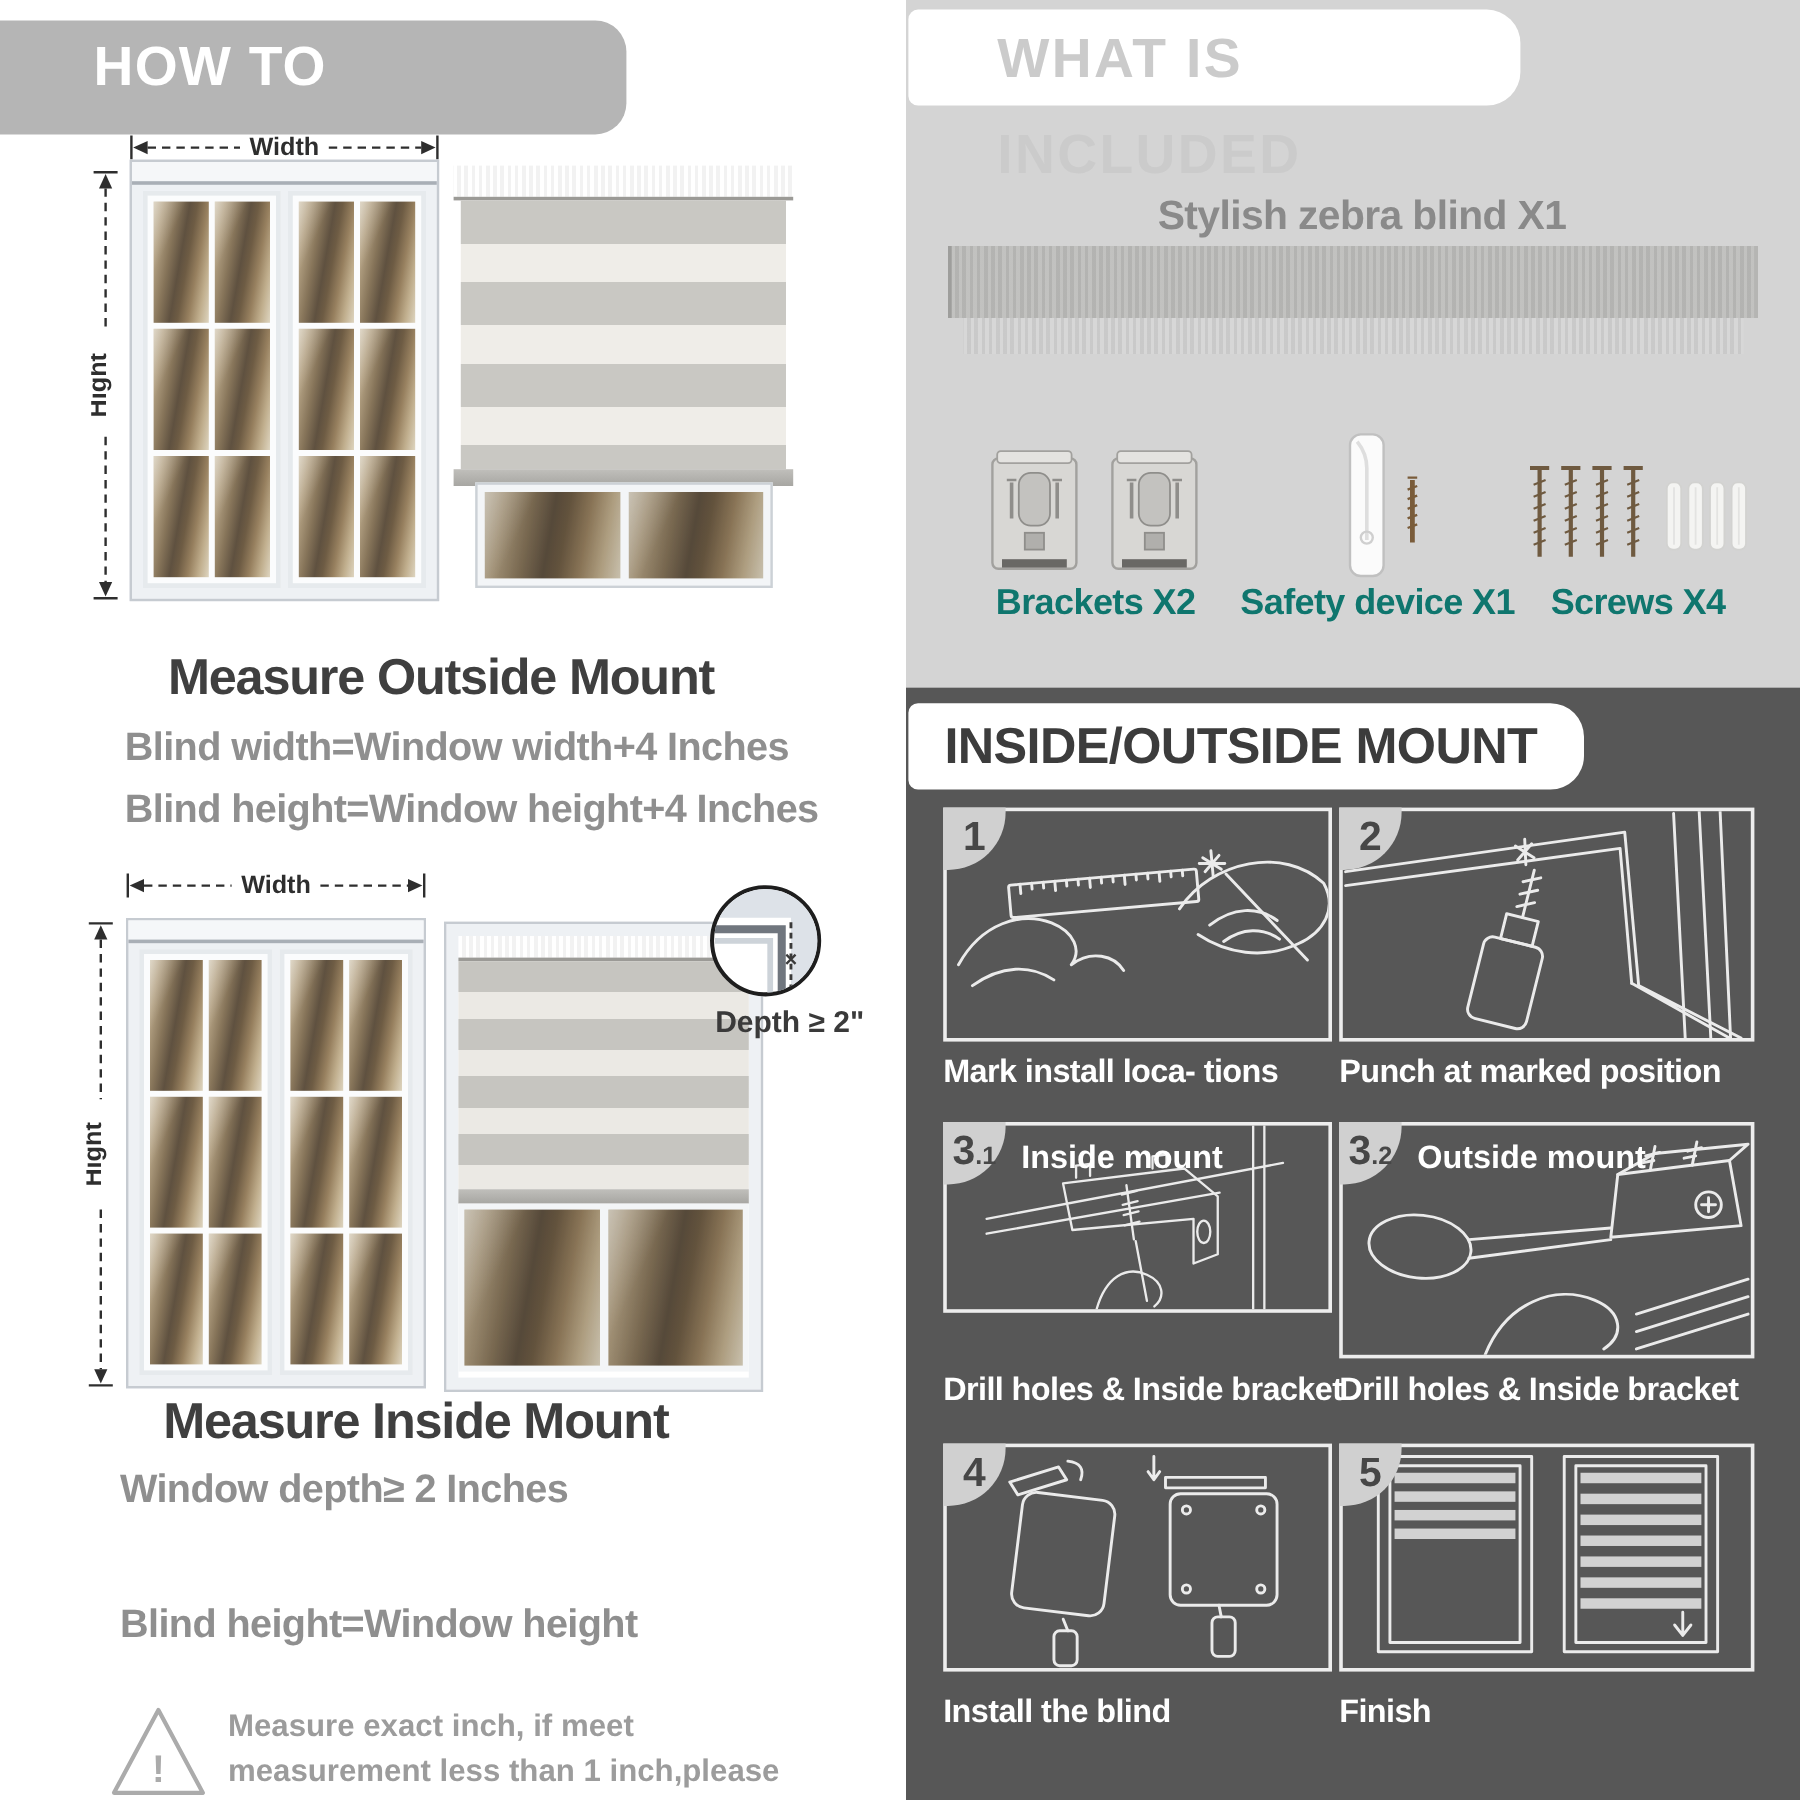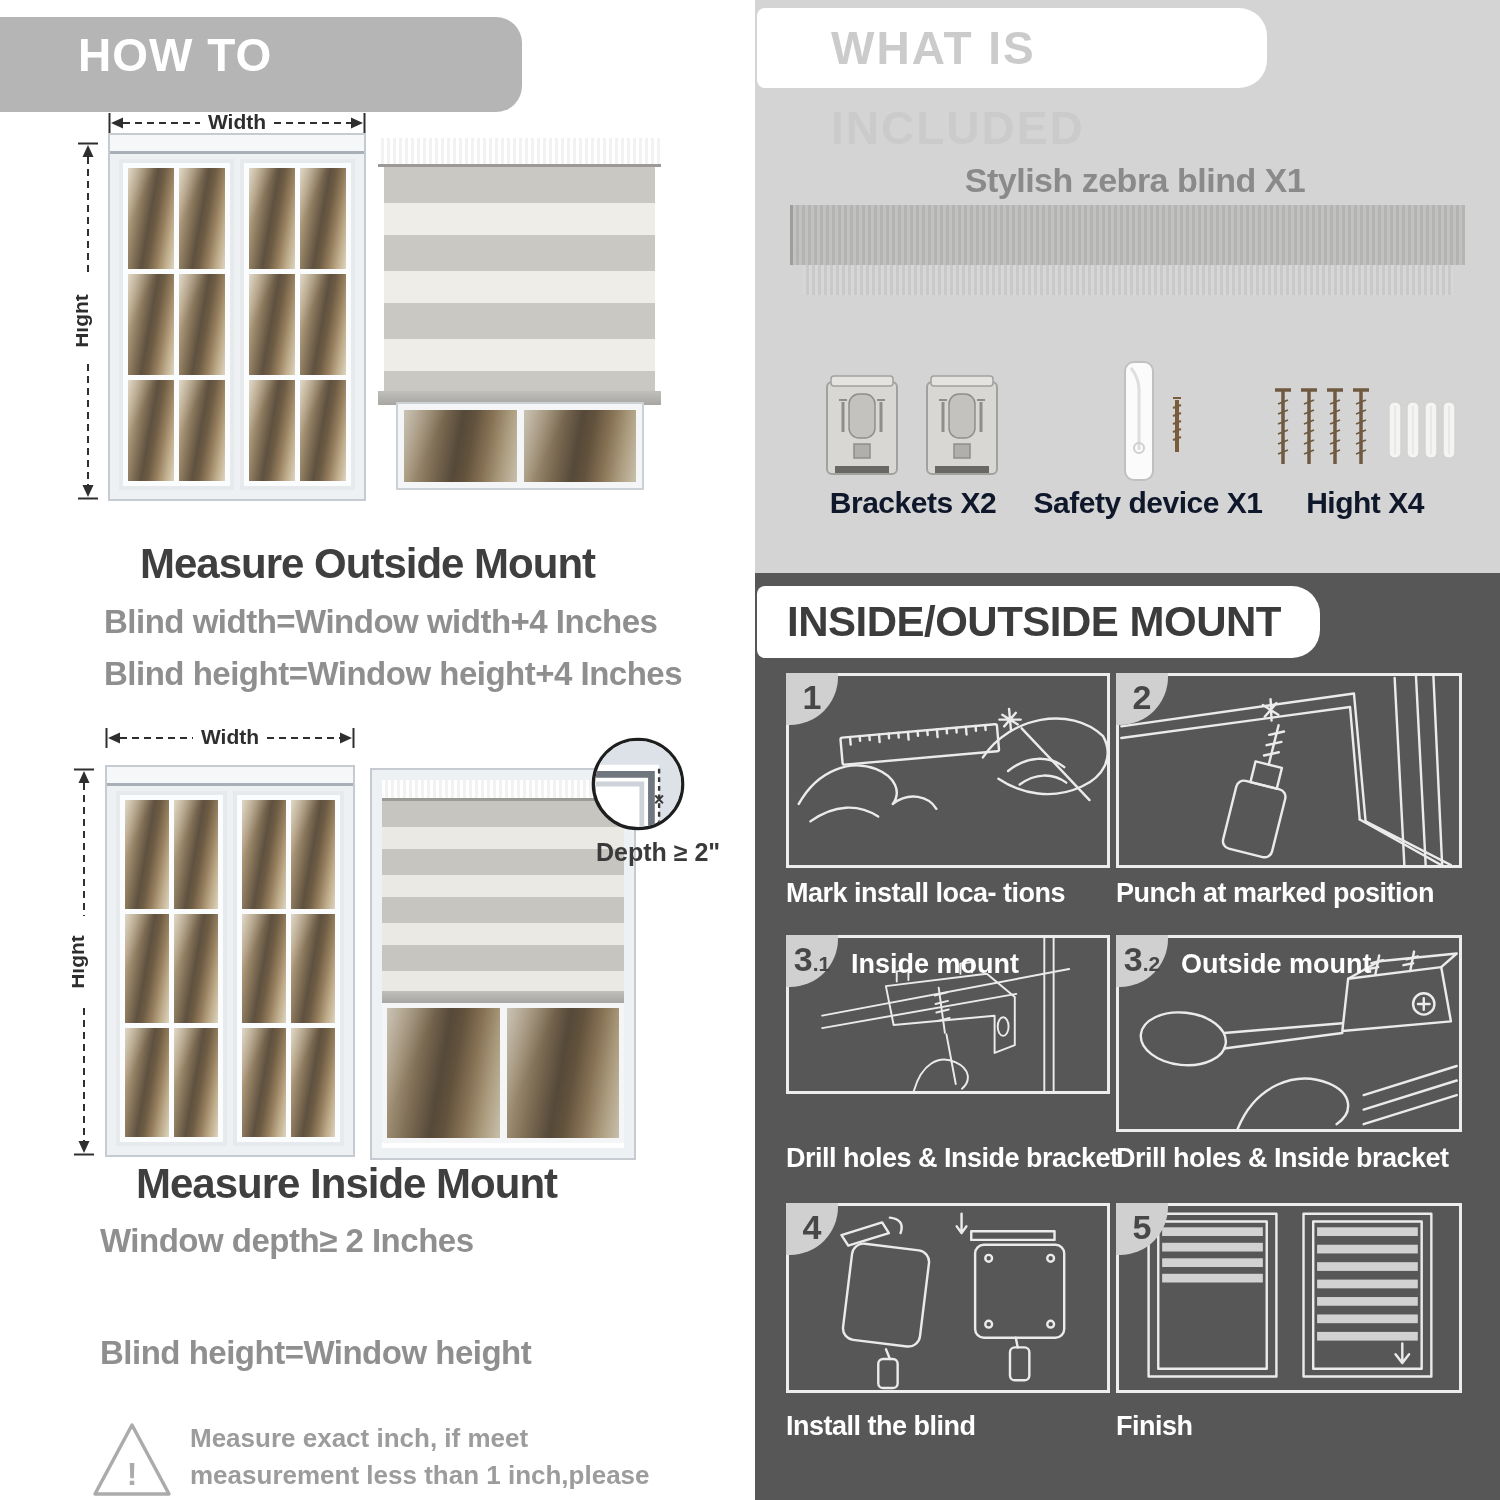--- a/index.html
+++ b/index.html
@@ -46,21 +46,21 @@
     line-height:80px;padding-left:74px;letter-spacing:2px;box-sizing:border-box;}
   .blind-title{left:60px;top:140px;width:640px;text-align:center;font-size:34px;
     font-weight:bold;color:#8a8a8a;letter-spacing:-0.5px;margin-top:21px;}
   .headrail-main{left:35px;top:205px;width:675px;height:60px;
     background:linear-gradient(#c8c8c6,#adadab),#bdbdbb;border-left:3px solid #9e9e9c;
     border-right:3px solid #b5b5b3;box-sizing:border-box;}
   .headrail-lip{left:48px;top:265px;width:650px;height:30px;
     background:linear-gradient(#d2d2d0,#bcbcba);}
   .texture{background-image:repeating-linear-gradient(90deg,rgba(255,255,255,.07) 0 3px,
     rgba(0,0,0,.05) 3px 6px);}
-  .part-label{font-size:30px;font-weight:bold;color:#0f172a;text-align:center;letter-spacing:-0.5px;}
+  .part-label{font-size:30px;font-weight:bold;color:#0f766e;text-align:center;letter-spacing:-0.5px;}
 
   .mount{left:755px;top:573px;width:745px;height:927px;background:#575757;}
   .mount-header{left:2px;top:13px;width:563px;height:72px;background:#ffffff;
     border-radius:8px 28px 28px 8px;color:#3c3c3c;font-size:42px;font-weight:bold;
     line-height:72px;padding-left:30px;letter-spacing:-0.5px;box-sizing:border-box;}
   .panel{position:absolute;border:3px solid #ededed;box-sizing:border-box;background:#575757;}
   .badge{position:absolute;top:-3px;left:-3px;width:52px;height:52px;background:#d0d0d0;
     border-radius:0 0 48px 0;color:#474747;font-weight:bold;font-size:34px;
     line-height:48px;text-align:center;}
   .badge .sub{font-size:21px;}
@@ -262,21 +262,21 @@
       <g fill="#f4f4f2" stroke="#d2d2d0" stroke-width="1.5">
         <rect x="122" y="30" width="12" height="56" rx="5"></rect>
         <rect x="140" y="30" width="12" height="56" rx="5"></rect>
         <rect x="158" y="30" width="12" height="56" rx="5"></rect>
         <rect x="176" y="30" width="12" height="56" rx="5"></rect>
       </g>
       <g stroke="#e3e3e1" stroke-width="1.5" fill="none">
         <path d="M128,34 l0,48 M146,34 l0,48 M164,34 l0,48 M182,34 l0,48"></path>
       </g>
     </svg>
-    <div class="abs part-label" style="left:510px;top:486px;width:200px;">Hight X4</div>
+    <div class="abs part-label" style="left:510px;top:486px;width:200px;">Screws X4</div>
   </div>
 
   <div class="abs mount">
     <div class="abs mount-header">INSIDE/OUTSIDE MOUNT</div>
 
     <div class="panel" style="left:31px;top:100px;width:324px;height:195px;">
       <svg class="line-art" viewBox="0 0 324 195">
         <path d="M8,132 C28,96 62,86 88,96 C108,104 114,120 105,132 C122,119 142,124 150,137"></path>
         <path d="M20,150 C45,132 70,132 90,145"></path>
         <g transform="rotate(-5 140 72)">

